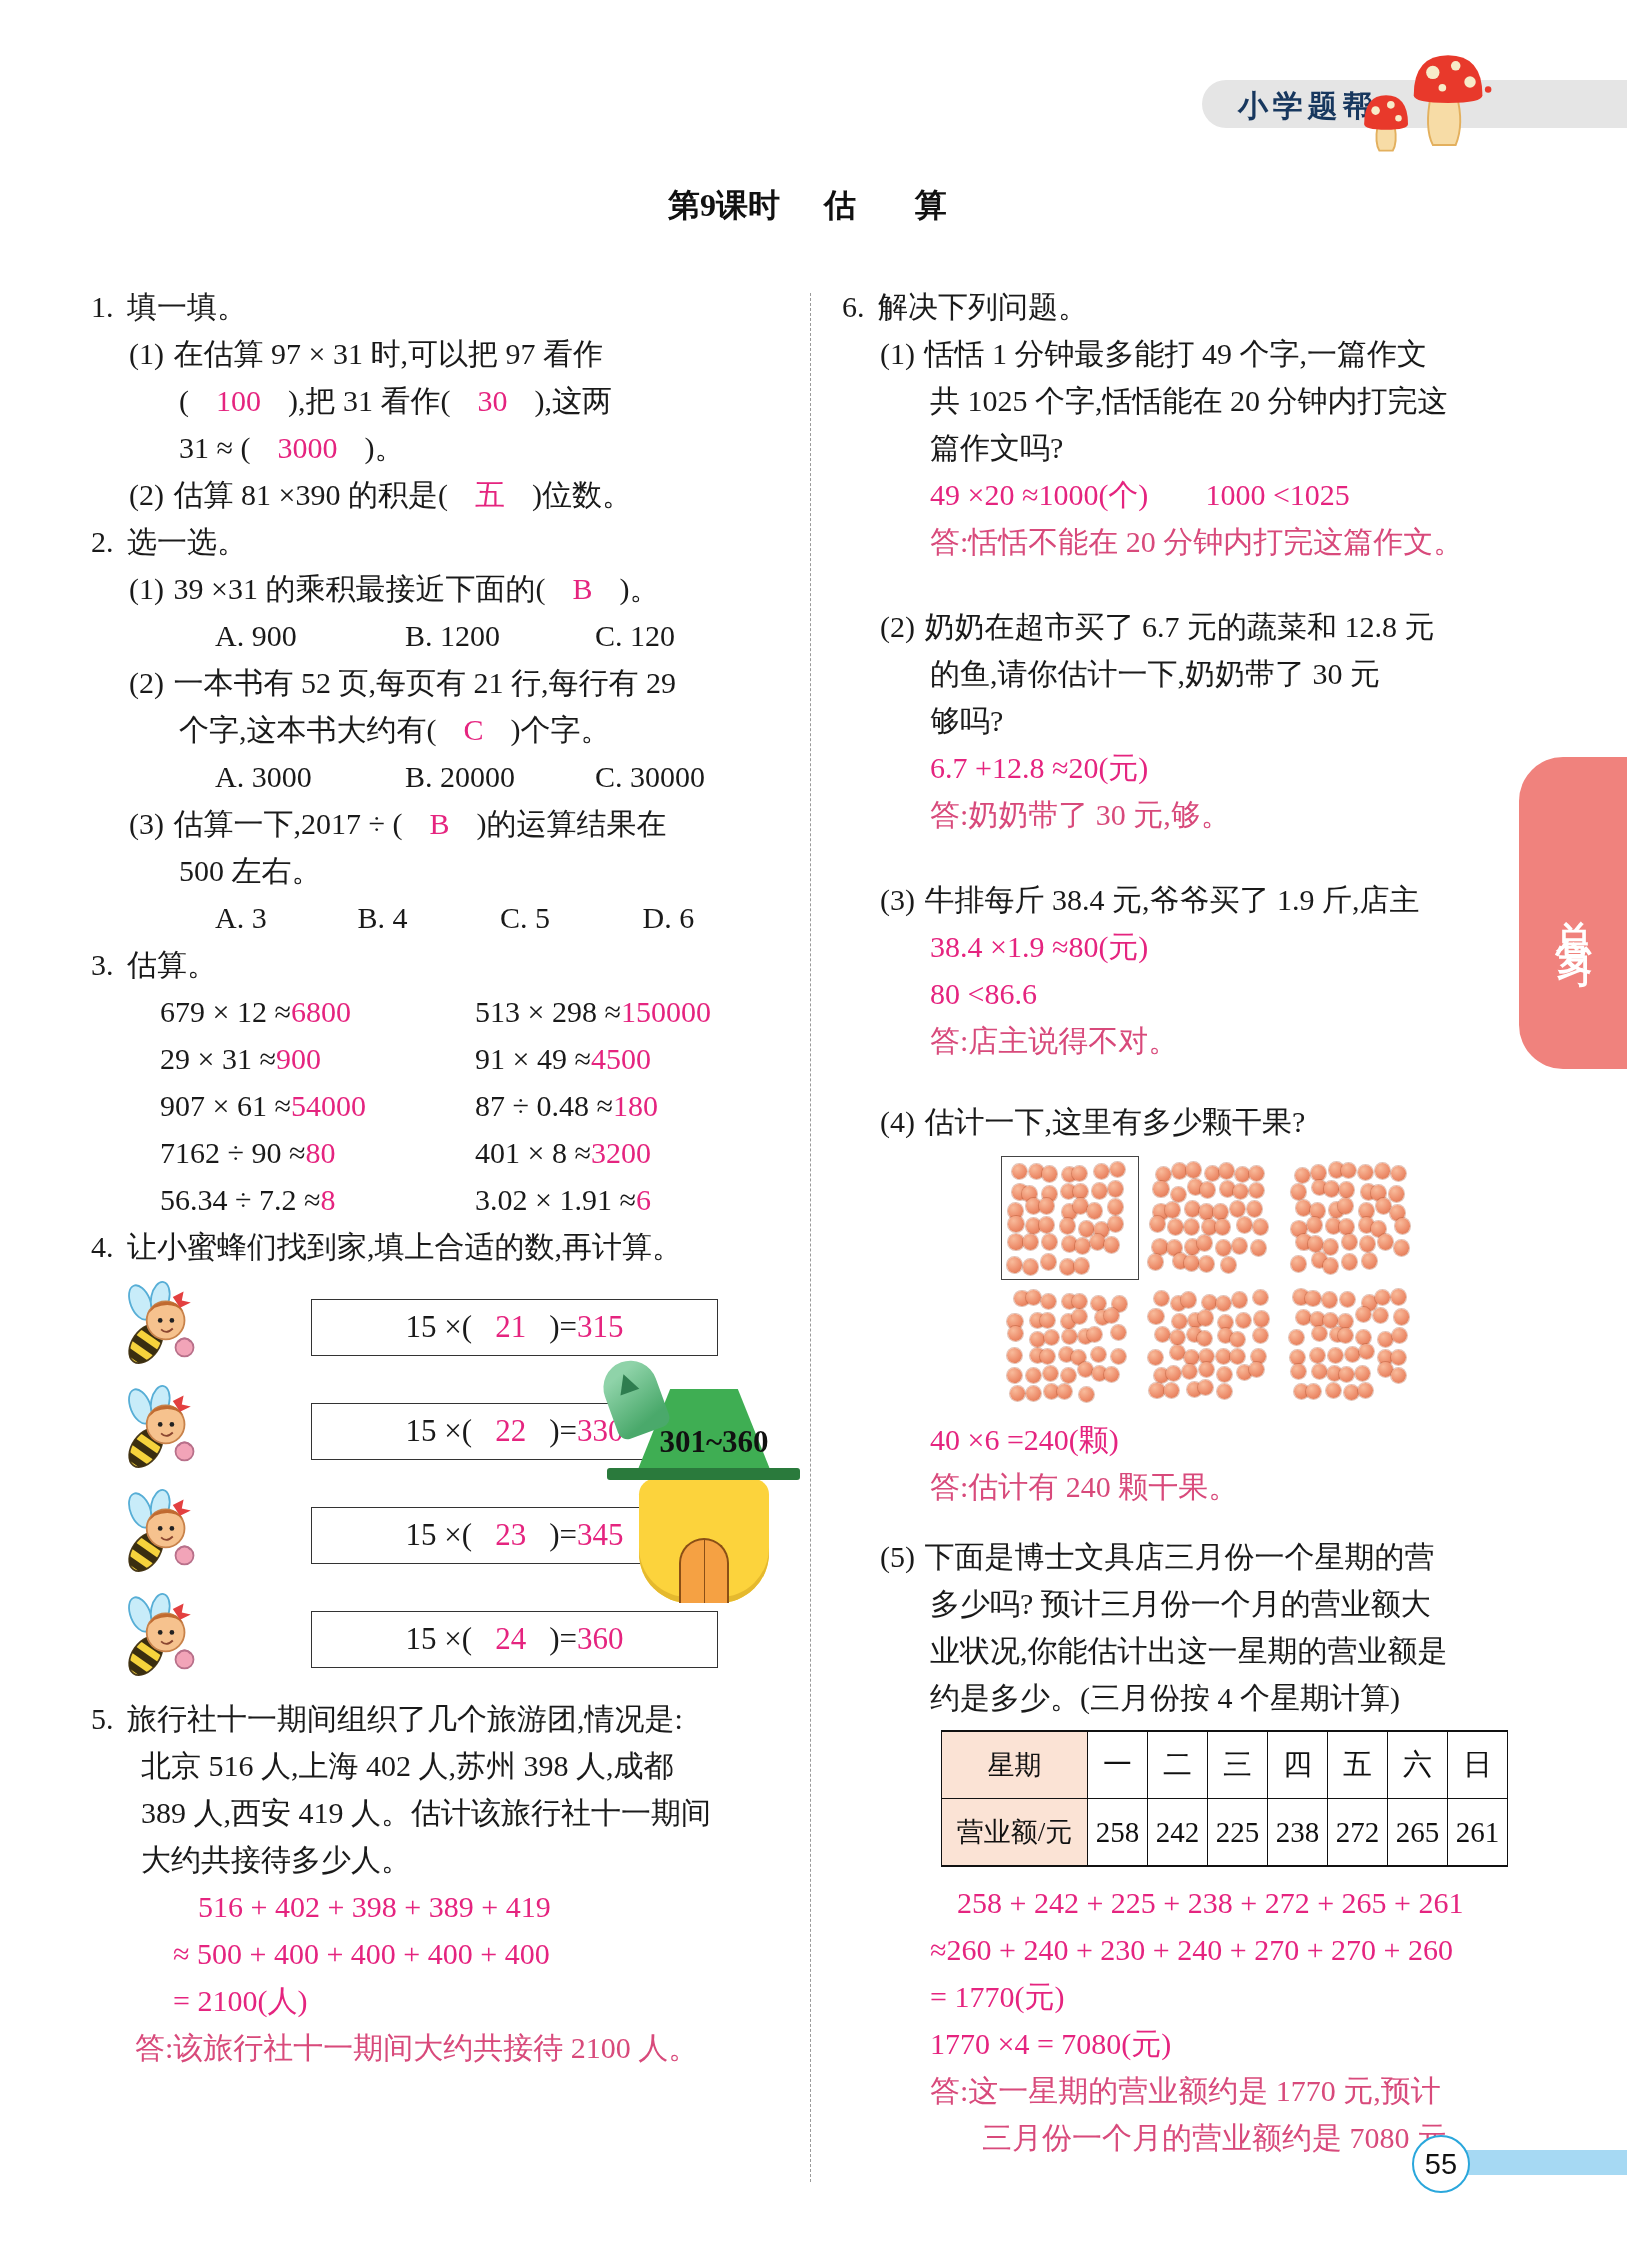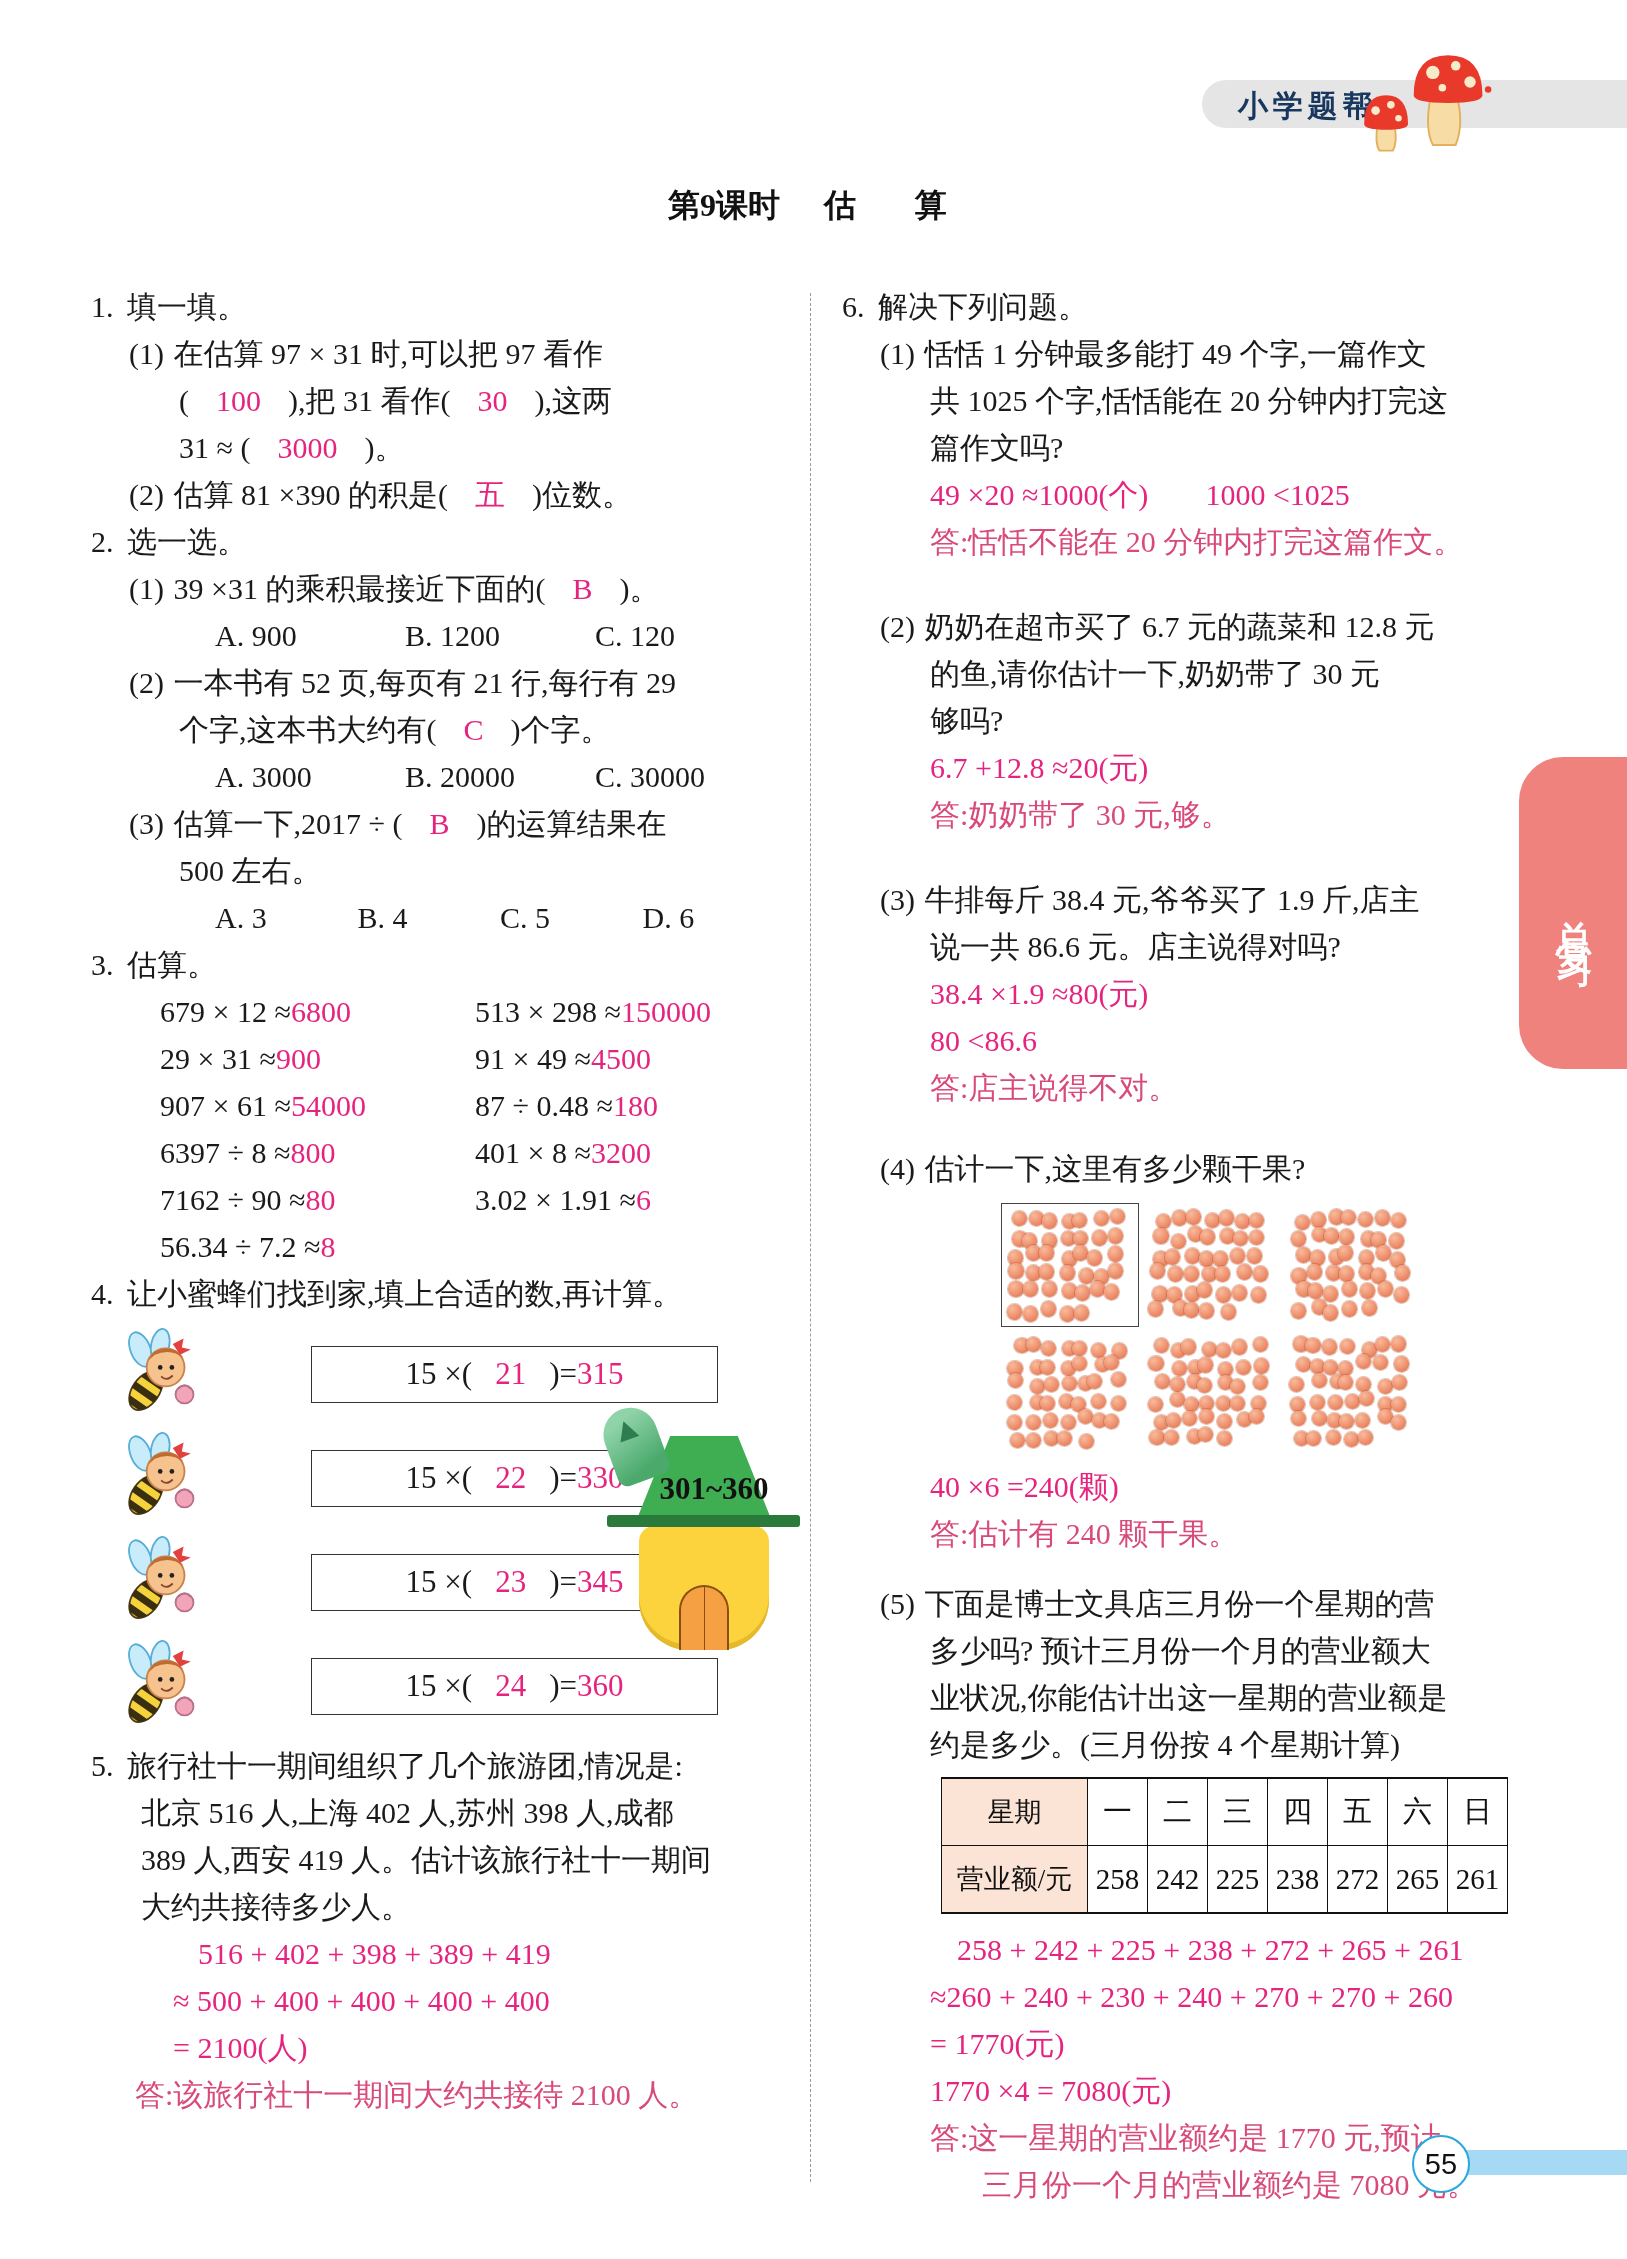--- a/index.html
+++ b/index.html
@@ -220,21 +220,20 @@
         <span>C. 5</span>
         <span>D. 6</span>
       </div>
 
       <div class="line"><span class="qnum">3.</span><span>估算。</span></div>
       <div class="est-wrap">
         <div class="est-a">
           <div class="line"><span>679 × 12 ≈</span><span class="pink">6800</span></div>
           <div class="line"><span>29 × 31 ≈</span><span class="pink">900</span></div>
           <div class="line"><span>907 × 61 ≈</span><span class="pink">54000</span></div>
-          <div class="line"><span>6397 ÷ 8 ≈</span><span class="pink">800</span></div>
           <div class="line"><span>7162 ÷ 90 ≈</span><span class="pink">80</span></div>
           <div class="line"><span>56.34 ÷ 7.2 ≈</span><span class="pink">8</span></div>
         </div>
         <div class="est-b">
           <div class="line"><span>513 × 298 ≈</span><span class="pink">150000</span></div>
           <div class="line"><span>91 × 49 ≈</span><span class="pink">4500</span></div>
           <div class="line"><span>87 ÷ 0.48 ≈</span><span class="pink">180</span></div>
           <div class="line"><span>401 × 8 ≈</span><span class="pink">3200</span></div>
           <div class="line"><span>3.02 × 1.91 ≈</span><span class="pink">6</span></div>
         </div>
@@ -319,21 +318,20 @@
       <div class="sp40"></div>
 
       <div class="line ind1"><span class="snum">(2)</span><span>奶奶在超市买了 6.7 元的蔬菜和 12.8 元</span></div>
       <div class="line ind2"><span>的鱼,请你估计一下,奶奶带了 30 元</span></div>
       <div class="line ind2"><span>够吗?</span></div>
       <div class="line ans ind2">6.7 +12.8 ≈20(元)</div>
       <div class="line da ind2">答:奶奶带了 30 元,够。</div>
       <div class="sp40"></div>
 
       <div class="line ind1"><span class="snum">(3)</span><span>牛排每斤 38.4 元,爷爷买了 1.9 斤,店主</span></div>
-      <div class="line ind2"><span>说一共 86.6 元。店主说得对吗?</span></div>
       <div class="line ans ind2">38.4 ×1.9 ≈80(元)</div>
       <div class="line ans ind2">80 &lt;86.6</div>
       <div class="line da ind2">答:店主说得不对。</div>
       <div class="sp36"></div>
 
       <div class="line ind1"><span class="snum">(4)</span><span>估计一下,这里有多少颗干果?</span></div>
       <div class="nuts-grid">
         <div class="nut-cluster boxed">
             <div class="nut" style="left: 8.5px; top: 5.8px;"></div>
             <div class="nut" style="left: 26px; top: 5.3px;"></div>

